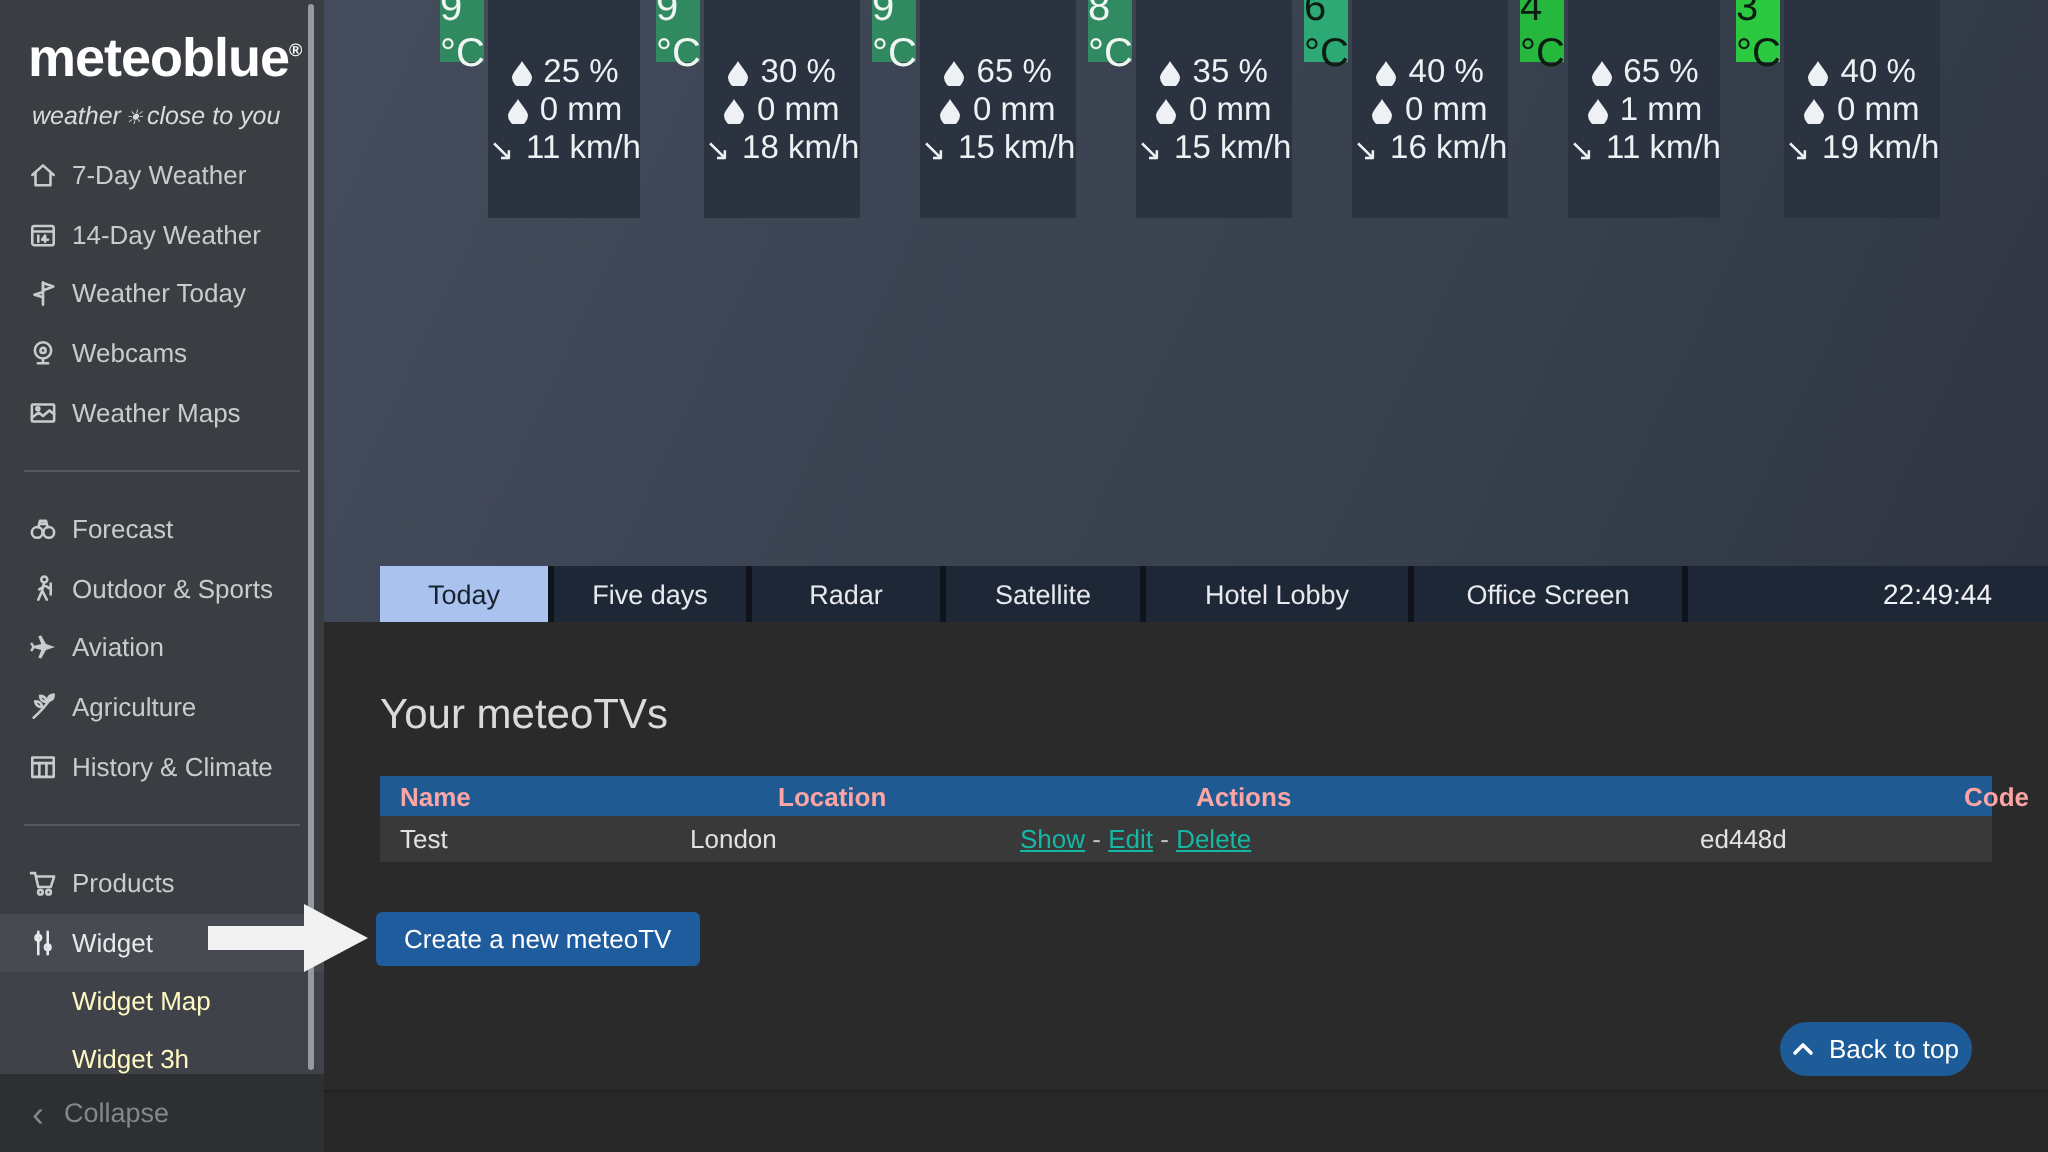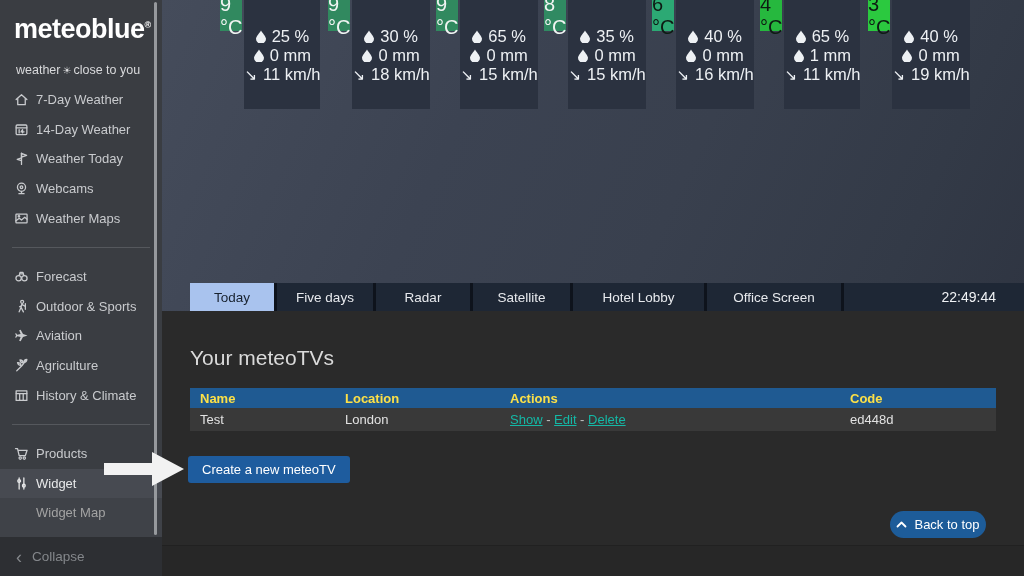--- a/index.html
+++ b/index.html
@@ -6,36 +6,36 @@
   html,body { width:1024px; height:576px; background:#2a2a2a; }
   #app { position:relative; width:1024px; height:576px; overflow:hidden;
          font-family:"Liberation Sans", sans-serif; background:#2a2a2a; }
 
   
   #sidebar { position:absolute; left:0; top:0; width:162px; height:576px;
              background:#3a3d42; z-index:4; }
   #logo-block { padding:10px 0 0 14px; }
   #logo-title { color:#ffffff; font-size:27px; font-weight:bold; letter-spacing:-0.5px; line-height:30px; }
   #logo-reg { color:#ffffff; font-size:9px; vertical-align:super; }
-  #logo-tagline { color:#d9dadc; font-size:12.5px; margin-top:19px; padding-left:2px; }
+  #logo-tagline { color:#d9dadc; font-size:12.5px; margin-top:7px; padding-left:2px;font-style:italic; }
   .tagline-icon { font-size:10px; padding:0 2px; color:#d9dadc; }
 
   .nav { display:flex; flex-direction:column; }
   #nav-primary { margin-top:8px; }
   .nav-item { height:29.6px; display:flex; align-items:center; padding-left:14px;
               color:#c9cbce; font-size:13px; cursor:pointer; }
   .nav-item .nav-icon { width:22px; display:flex; align-items:center; color:#c9cbce; }
   .nav-item svg { stroke:#c9cbce; }
   .divider { height:1px; background:#55585d; margin:14px 12px 14px 12px; }
 
   #widget-block { background:#3f4248; }
   .nav-item.active { background:#474a51; color:#e8e9ea; }
   .nav-item.active svg { stroke:#e8e9ea; }
   .nav-sub { height:29px; display:flex; align-items:center; padding-left:36px;
-             color:#a3a3a3; font-size:13px; cursor:pointer; }
+             color:#fef9c3; font-size:13px; cursor:pointer; }
 
   #sidebar-scrollbar { position:absolute; right:5px; top:2px; width:3px; height:533px;
                        background:#96999d; border-radius:2px; z-index:6; }
   #collapse-bar { position:absolute; left:0; bottom:0; width:162px; height:39px;
                   background:#2d2f33; display:flex; align-items:center; padding-left:16px;
                   color:#84878b; font-size:13.5px; cursor:pointer; z-index:7; }
   #collapse-chevron { font-size:18px; margin-right:10px; line-height:12px; }
 
   
   #main { position:absolute; left:162px; top:0; width:862px; height:576px; }
@@ -57,21 +57,21 @@
   .tab { height:28px; display:flex; align-items:center; justify-content:center;
          background:#1e2735; color:#e7e9ed; font-size:13.5px; cursor:pointer; flex:0 0 auto; }
   .tab.active { background:#a9c3ee; color:#18222f; }
   #clock-cell { flex:1 1 auto; background:#1e2735; display:flex; align-items:center;
                 justify-content:flex-end; padding-right:28px; color:#f0f2f5; font-size:14px; }
 
   #manager-title { position:absolute; left:28px; top:346px; color:#dadada;
                    font-size:21px; font-weight:400; }
   #meteotv-table { position:absolute; left:28px; top:388px; width:806px; font-size:13px; }
   .t-header { display:grid; grid-template-columns:145px 165px 340px 1fr;
-              background:#1f5a92; color:#fde047; font-weight:bold; height:20px; align-items:center; }
+              background:#1f5a92; color:#fca5a5; font-weight:bold; height:20px; align-items:center;gap:44px; }
   .t-header > div { padding-left:10px; }
   .t-row { display:grid; grid-template-columns:145px 165px 340px 1fr;
            background:#393939; color:#e2e2e2; height:23px; align-items:center; }
   .t-row > div { padding-left:10px; }
   .action-link { color:#14b8a6; text-decoration:underline; cursor:pointer;text-align:center; }
   .action-sep { color:#c2c2c2; }
 
   #create-btn { position:absolute; left:26px; top:456px; height:27px; padding:0 14px;
                 background:#1e5c9e; border:none; border-radius:3px; color:#ffffff;
                 font-size:13px; font-family:"Liberation Sans",sans-serif; cursor:pointer; }

